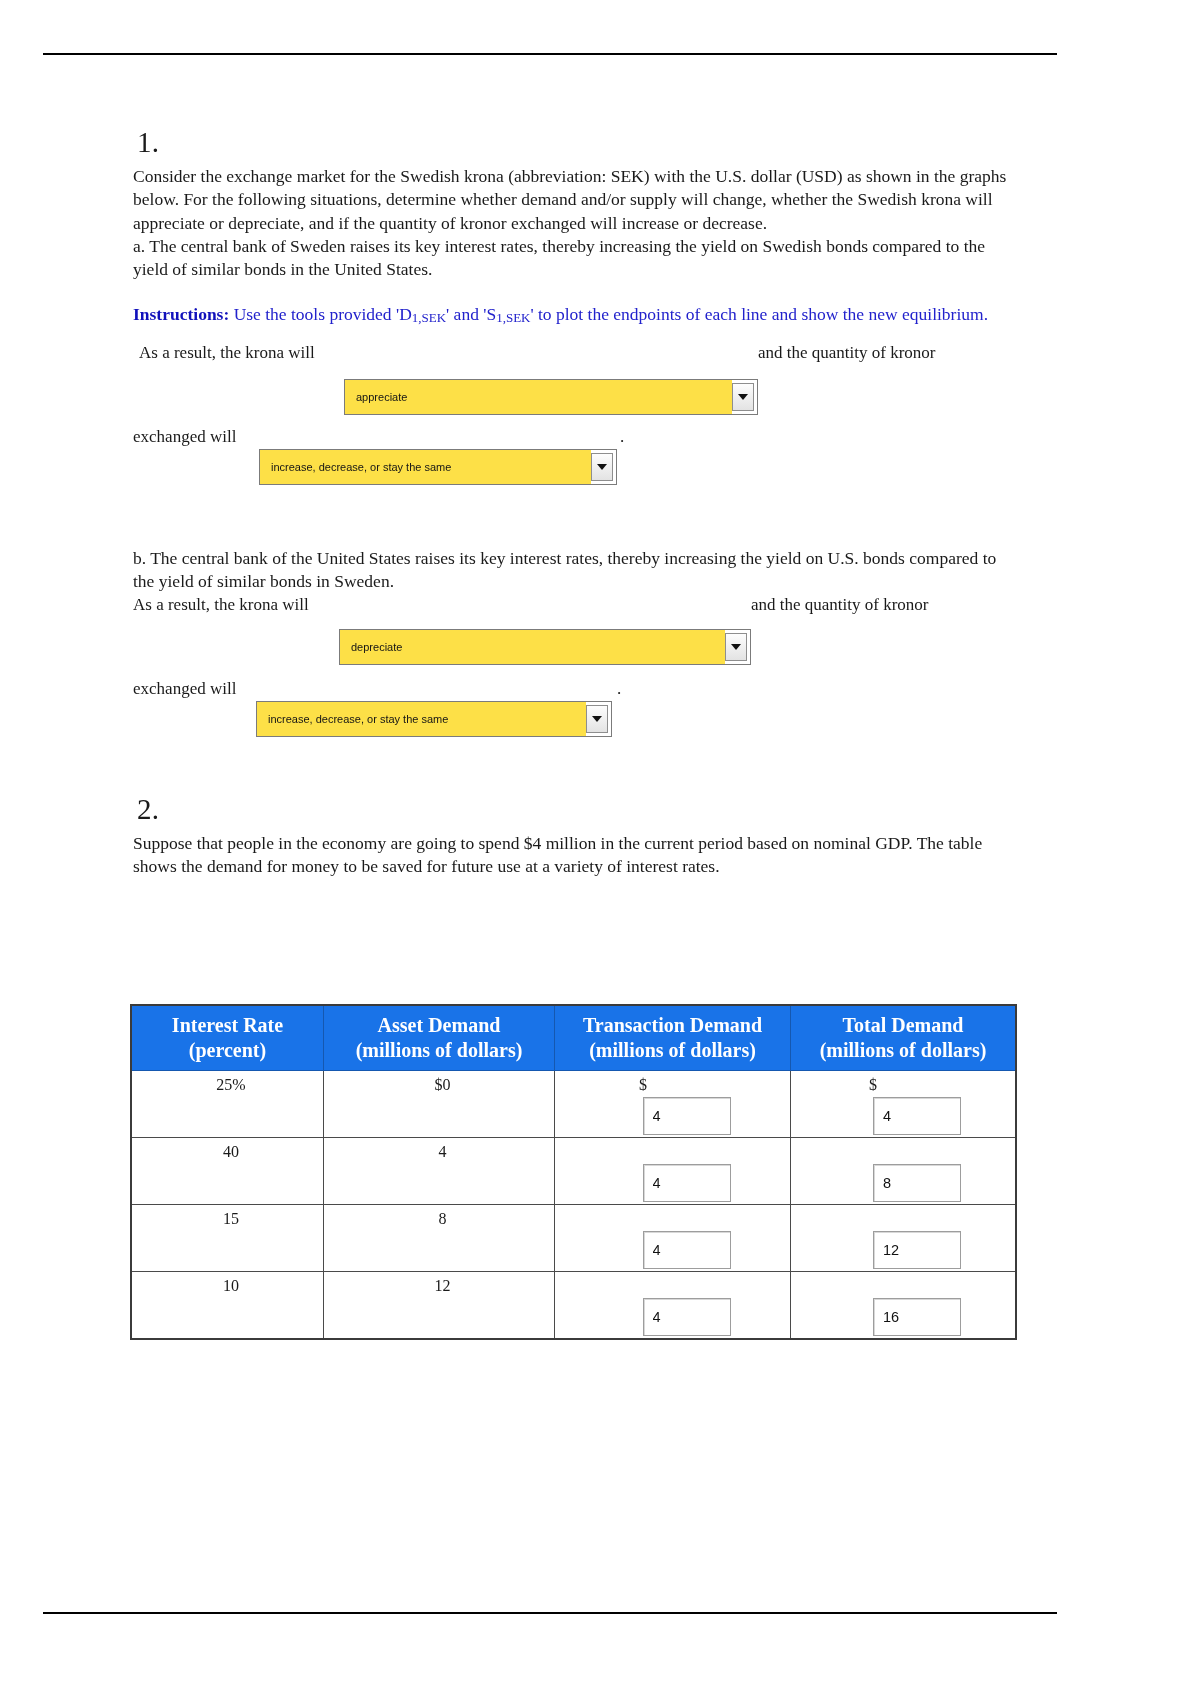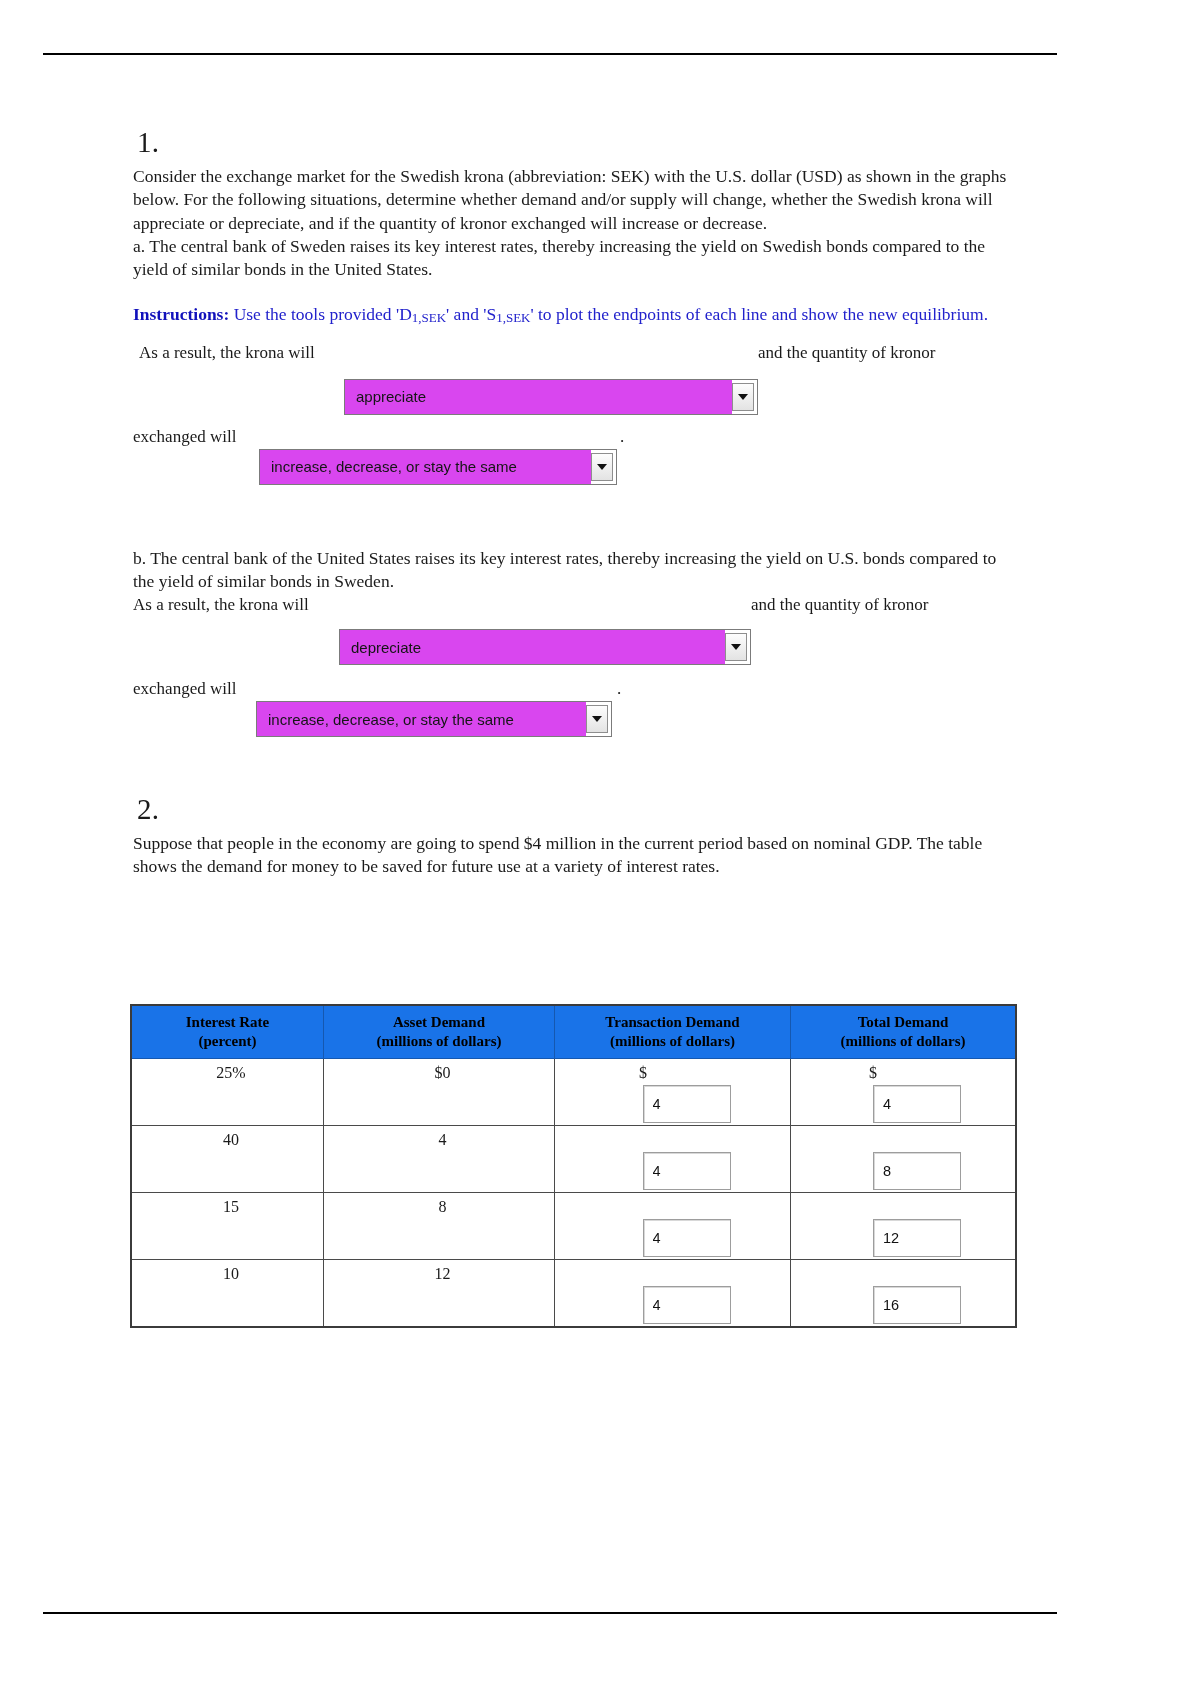--- a/index.html
+++ b/index.html
@@ -84,26 +84,26 @@
     border: 1px solid #7b7b7b;
     background: #fff;
     box-sizing: border-box;
     height: 36px;
     display: flex;
     align-items: stretch;
   }
   .ddbox .txt {
     flex: 1 1 auto;
     font-family: "Liberation Sans", sans-serif;
-    font-size: 15px;
+    font-size: 11px;
     color: #151515;
     display: flex;
     align-items: center;
     padding-left: 11px;
-    background: #d946ef;
+    background: #fde047;
   }
   .ddbox .arrowbtn {
     width: 22px;
     margin: 3px 3px 3px 0;
     background: linear-gradient(#fdfdfd, #e3e3e3);
     border: 1px solid #8e8e8e;
     box-sizing: border-box;
     display: flex;
     align-items: center;
     justify-content: center;
@@ -128,24 +128,24 @@
     width: 848px;
   }
   table.demand {
     border-collapse: collapse;
     width: 848px;
     table-layout: fixed;
     border: 2px solid #3b3b3b;
   }
   table.demand th {
     background: #1973e8;
-    color: #000000;
+    color: #ffffff;
     font-family: "Liberation Serif", serif;
     font-weight: bold;
-    font-size: 15px;
+    font-size: 20px;
     line-height: 1.25;
     padding: 7px 4px;
     border: 1px solid #1558b0;
     text-align: center;
   }
   table.demand td {
     border: 1px solid #4a4a4a;
     height: 60px;
     vertical-align: top;
     text-align: center;

